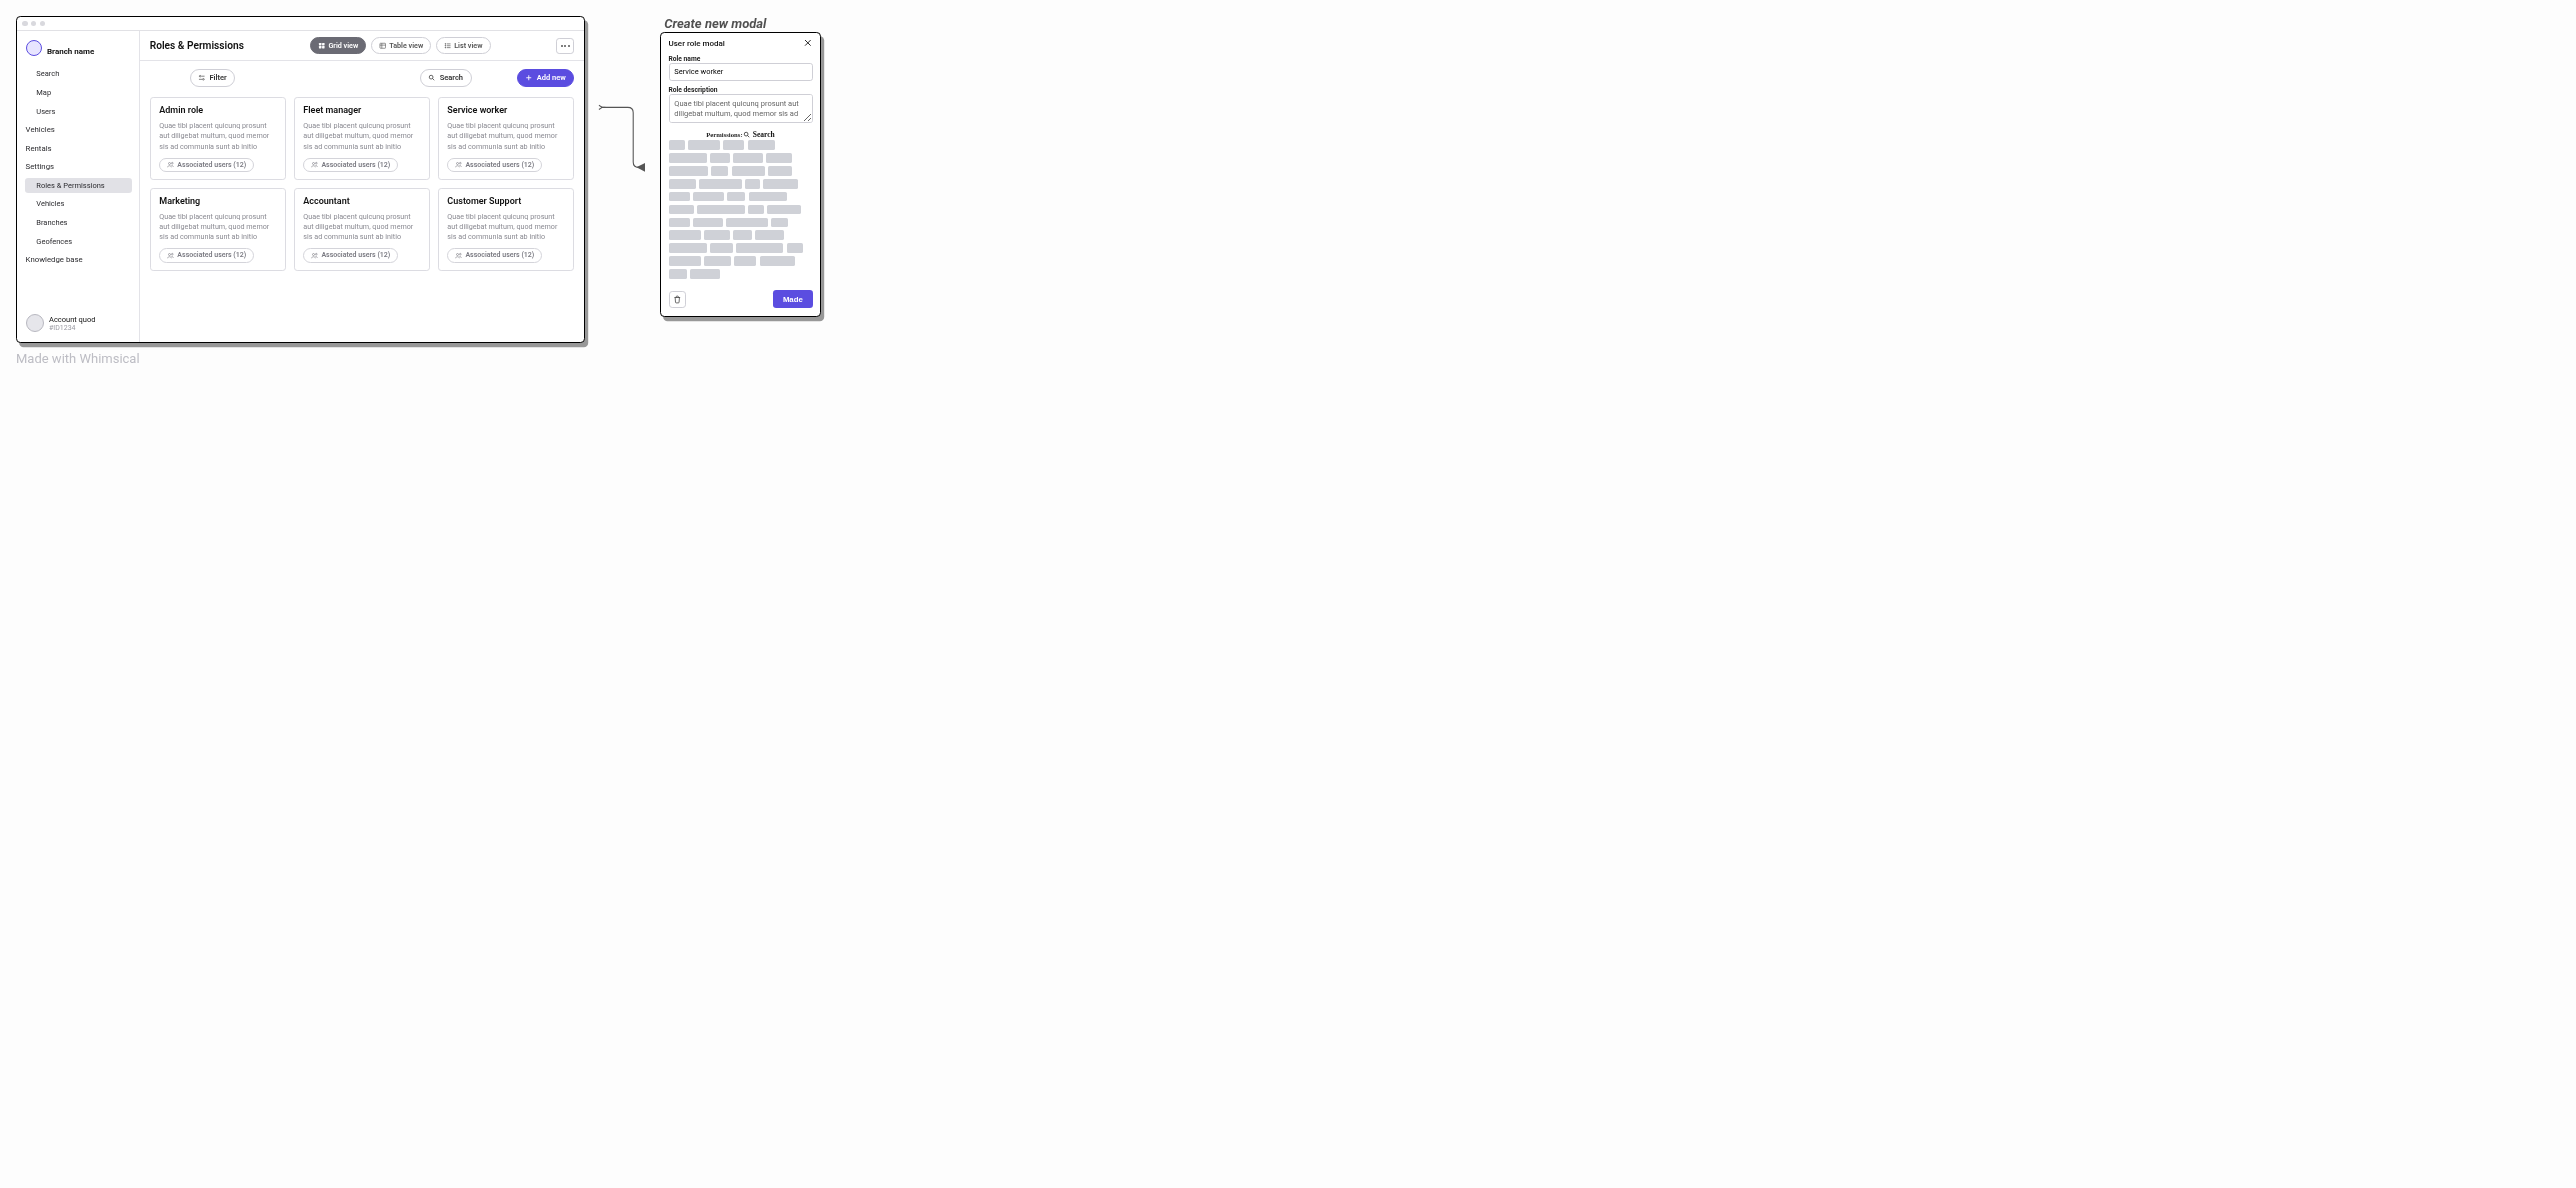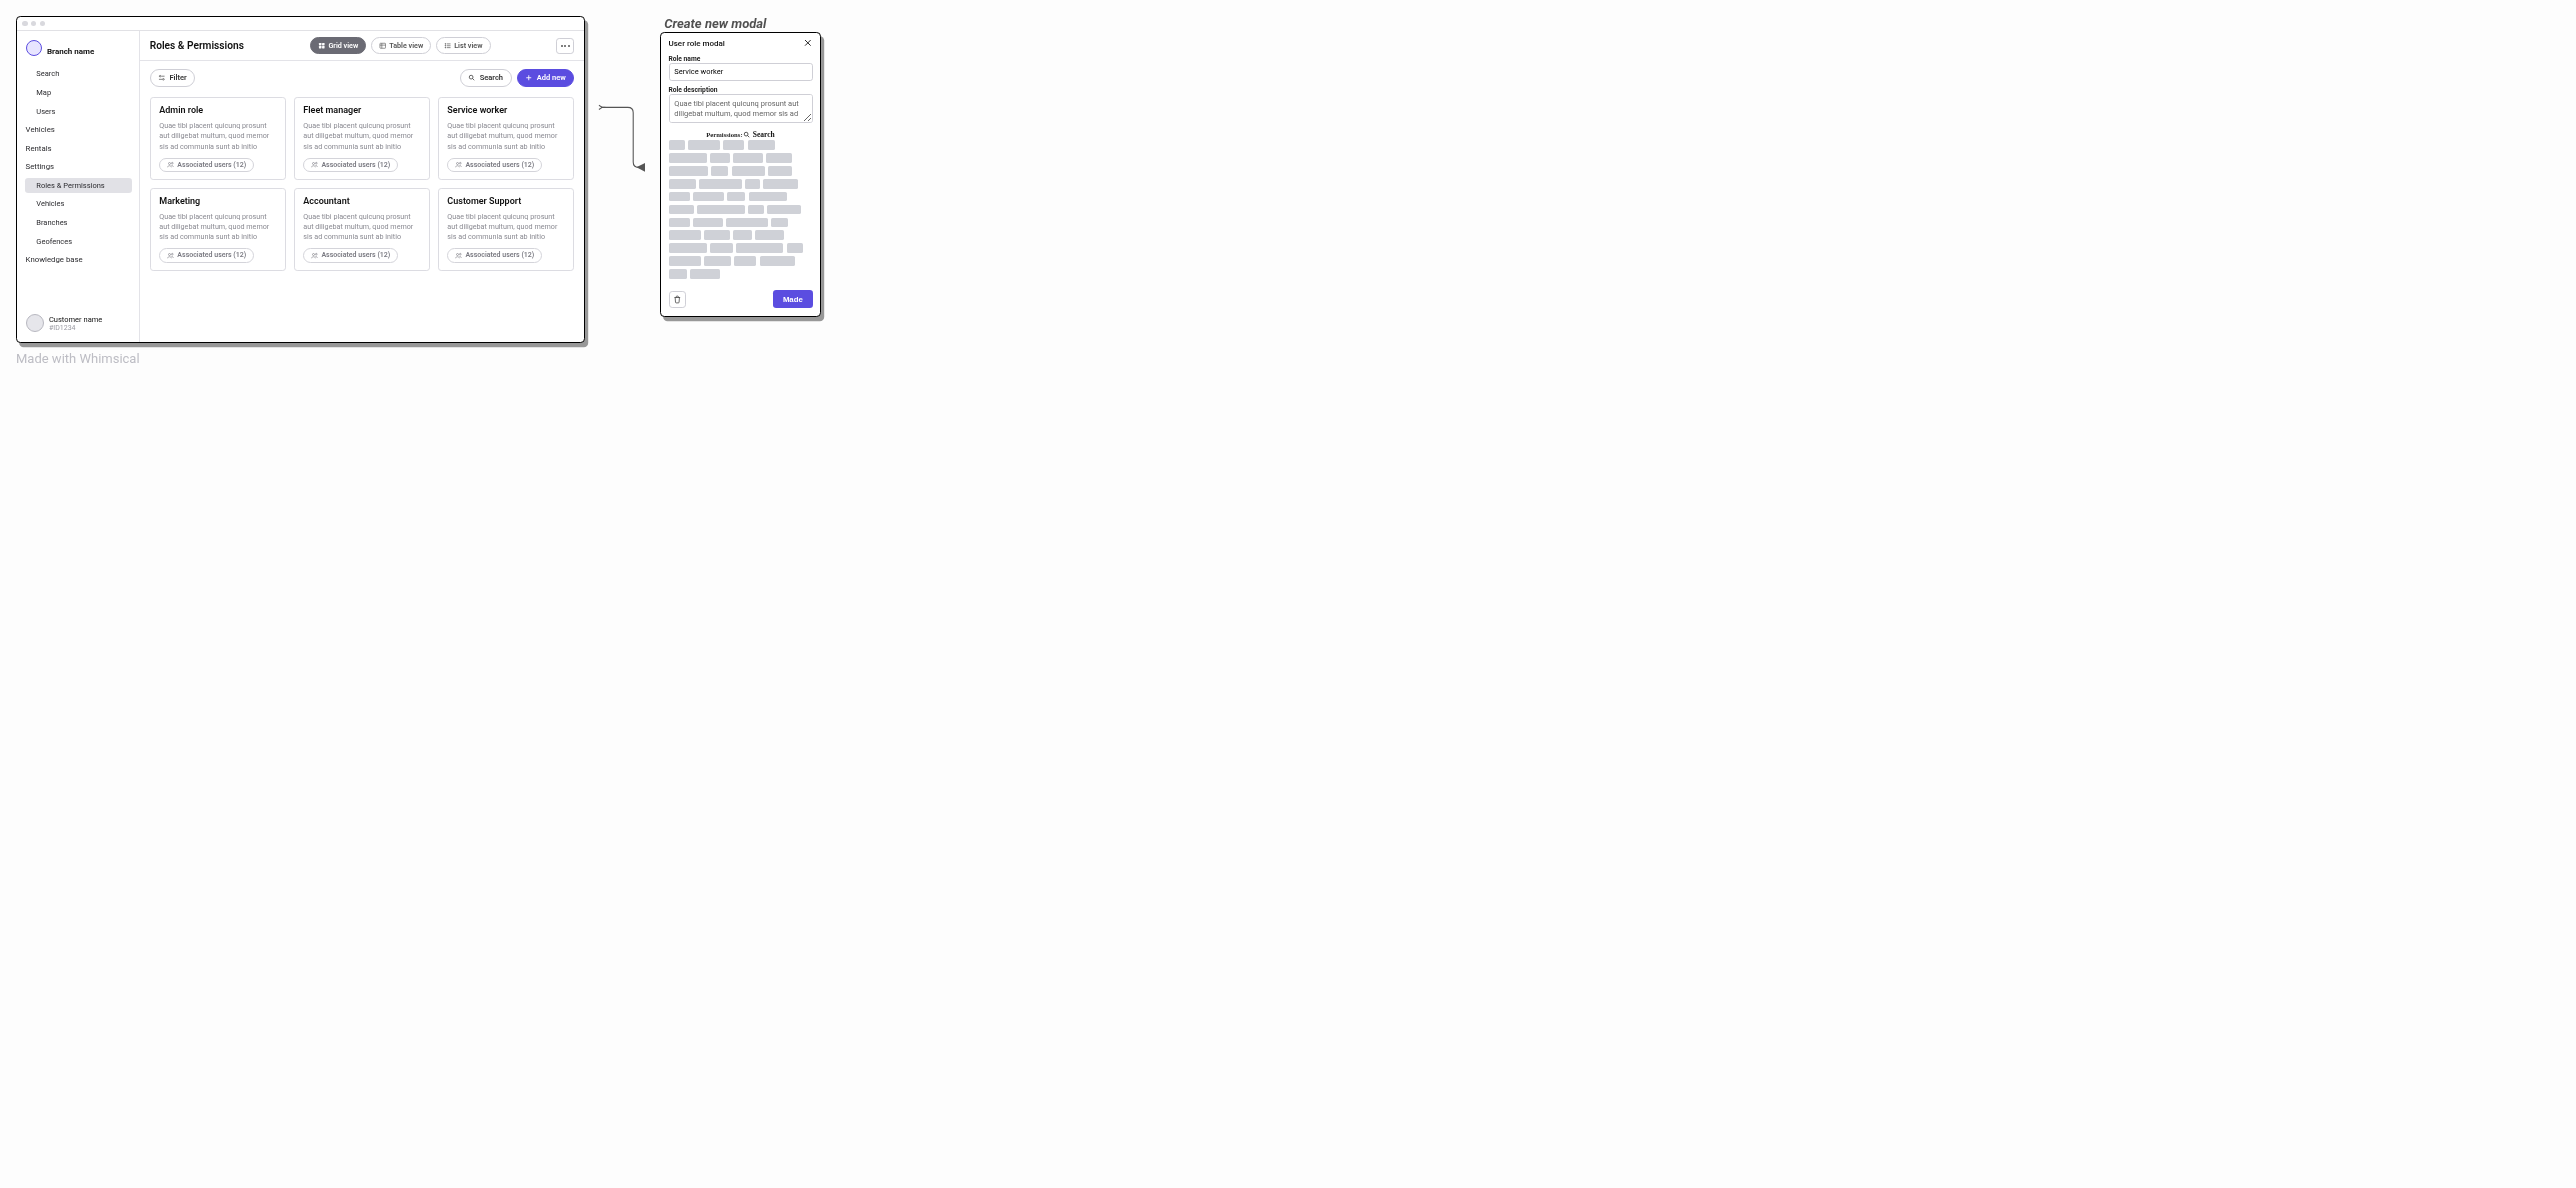--- a/index.html
+++ b/index.html
@@ -100,21 +100,21 @@
   .dots { display: flex; gap: 1.6px; }
   .dots span { width: 2.1px; height: 2.1px; background: #555; border-radius: 50%; }
 
   .toolbar {
     display: flex; align-items: center; padding: 7.5px 9.7px 0 9.7px; gap: 5.4px;
   }
   .btn {
     display: inline-flex; align-items: center; gap: 3.8px;
     padding: 3.8px 7.5px; border-radius: 9px;
     font-size: 7.5px; font-weight: 600; cursor: pointer;
-    border: 0.8px solid #cfcfd6; background: #fff; color: #333;
+    border: 0.8px solid #cfcfd6; background: #fff; color: #333; margin-left: 40px;
   }
   .btn.primary { background: #5b4de0; border-color: #5b4de0; color: #fff; }
   .toolbar-spacer { flex: 1; }
 
   .grid {
     padding: 9.7px;
     display: grid;
     grid-template-columns: repeat(3, 1fr);
     gap: 7.5px;
   }
@@ -221,21 +221,21 @@
             <div class="nav-item child active">Roles &amp; Permissions</div>
             <div class="nav-item child">Vehicles</div>
             <div class="nav-item child">Branches</div>
             <div class="nav-item child">Geofences</div>
             <div class="nav-item parent">Knowledge base</div>
           </nav>
         <div class="spacer"></div>
         <div class="account-row">
           <div class="account-avatar"></div>
           <div class="account-text">
-            <span class="account-name">Customer name</span>
+            <span class="account-name">Account quod</span>
             <span class="account-id">#ID1234</span>
           </div>
         </div>
       </aside>
 
       <section class="main">
         <div class="main-header">
           <div class="page-title">Roles &amp; Permissions</div>
           <div class="header-spacer"></div>
           <div class="view-switch" id="view-switch">

